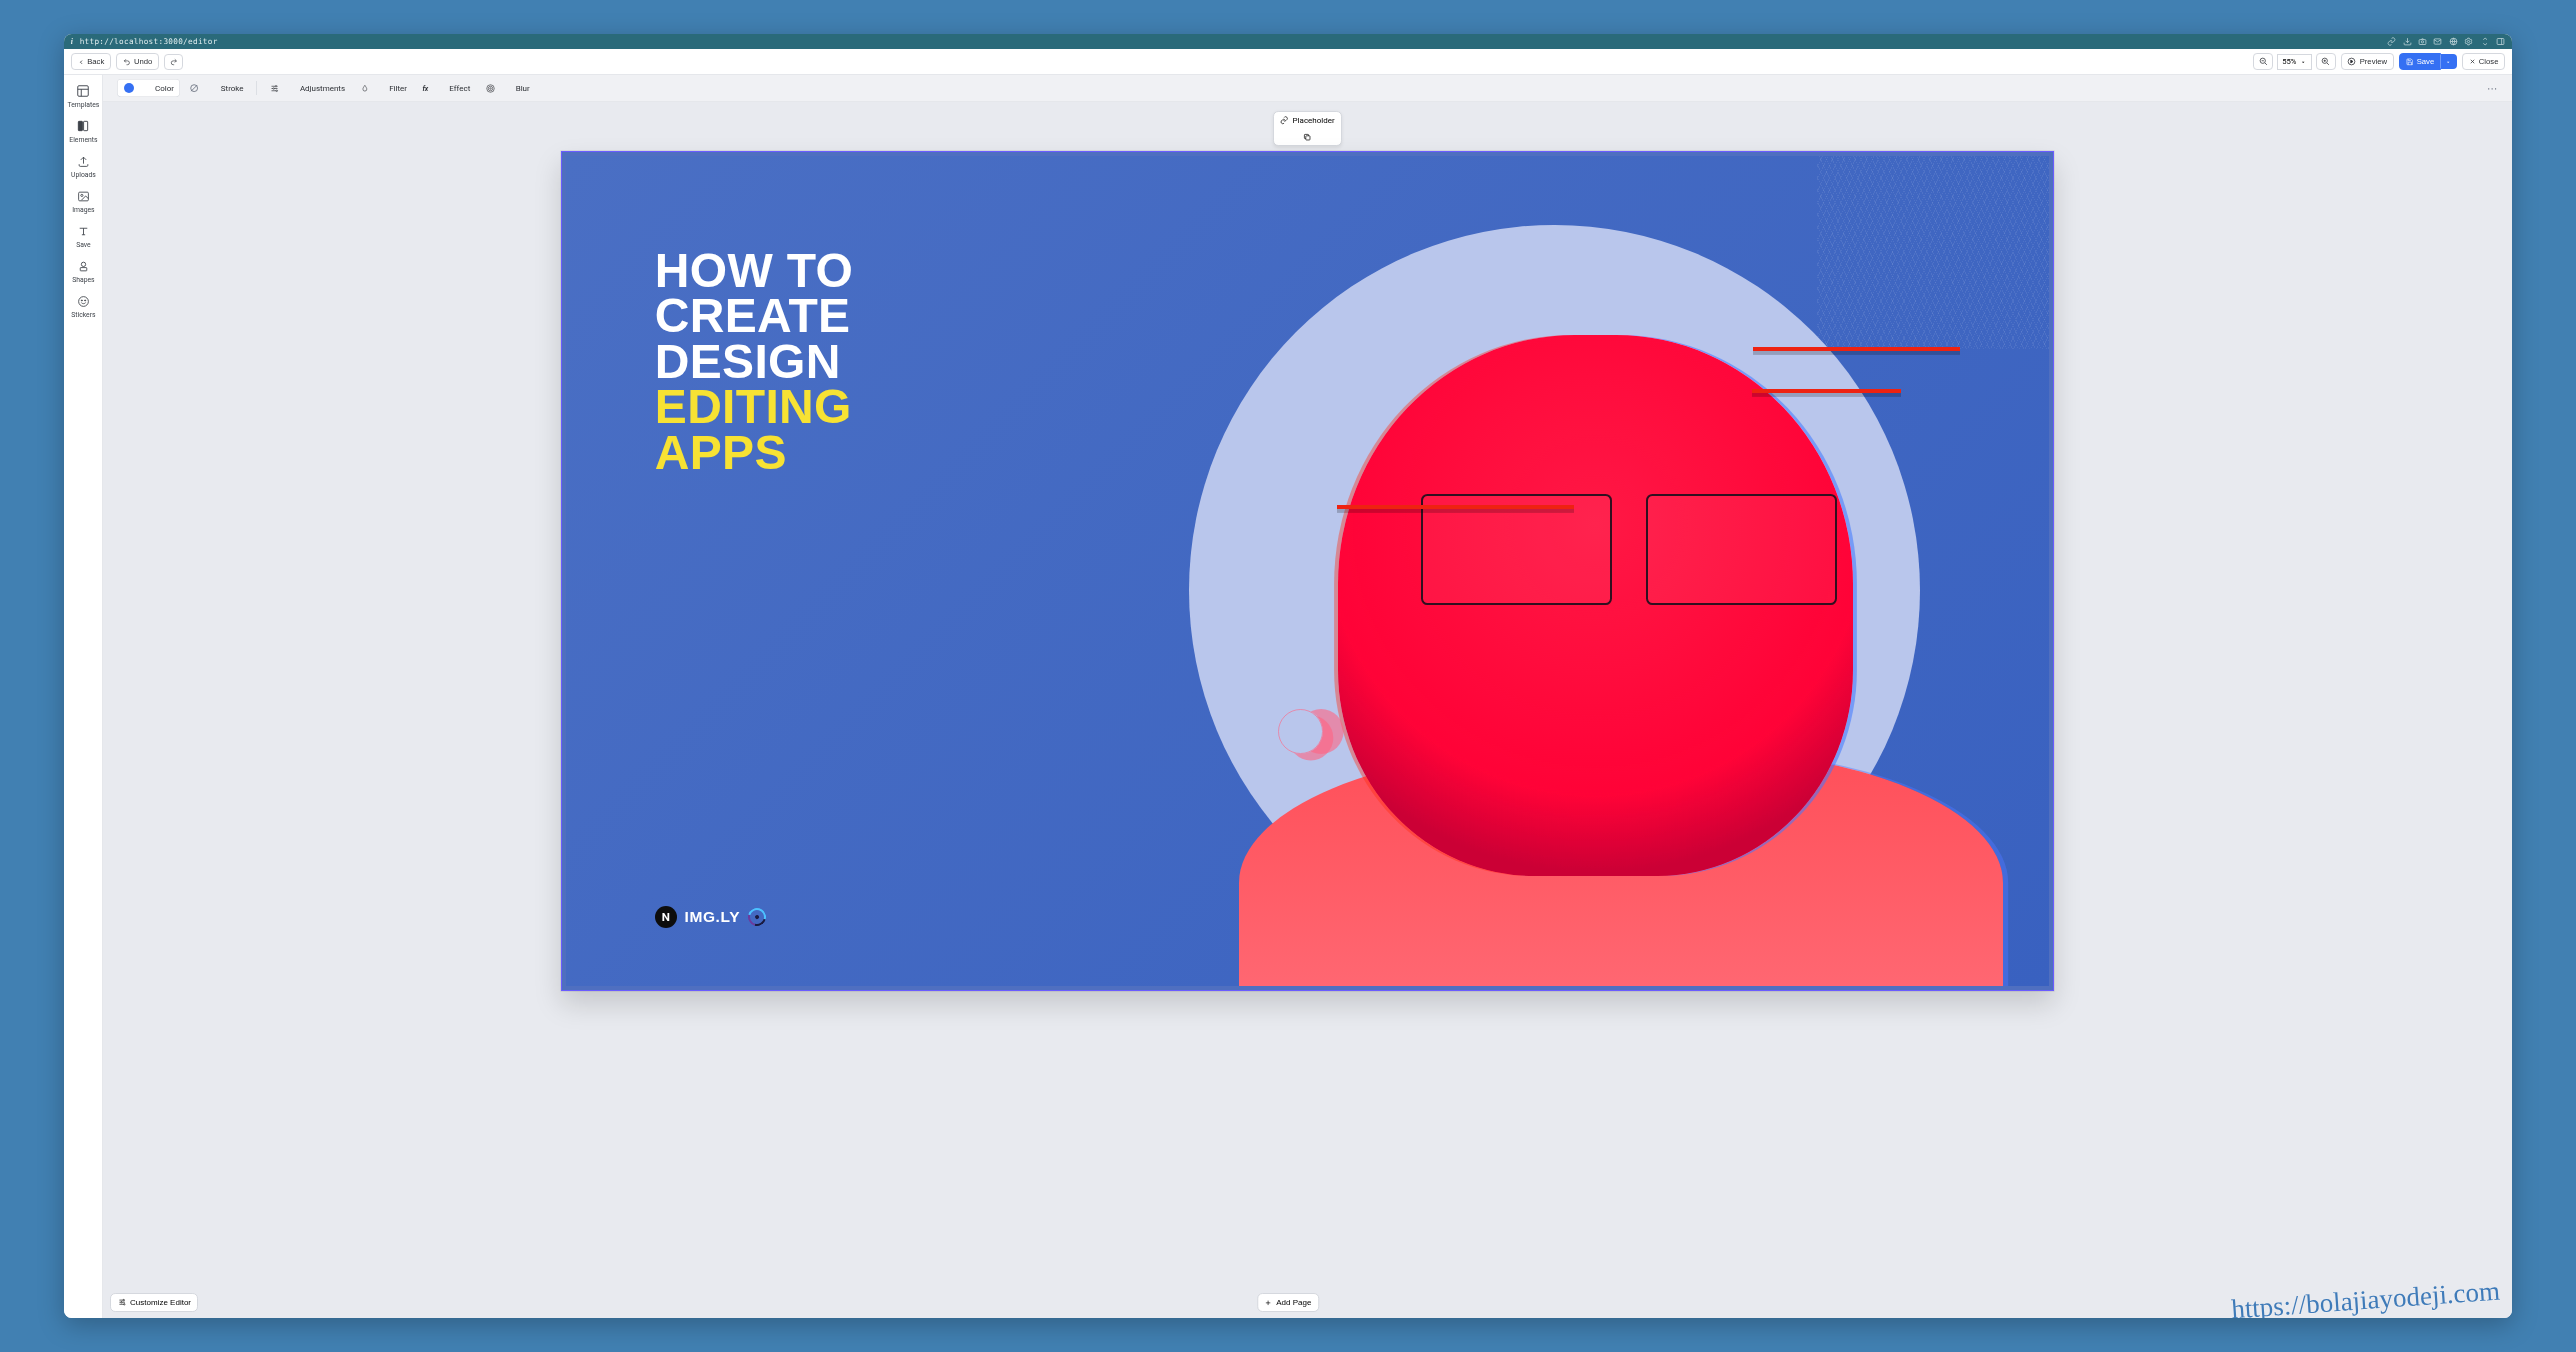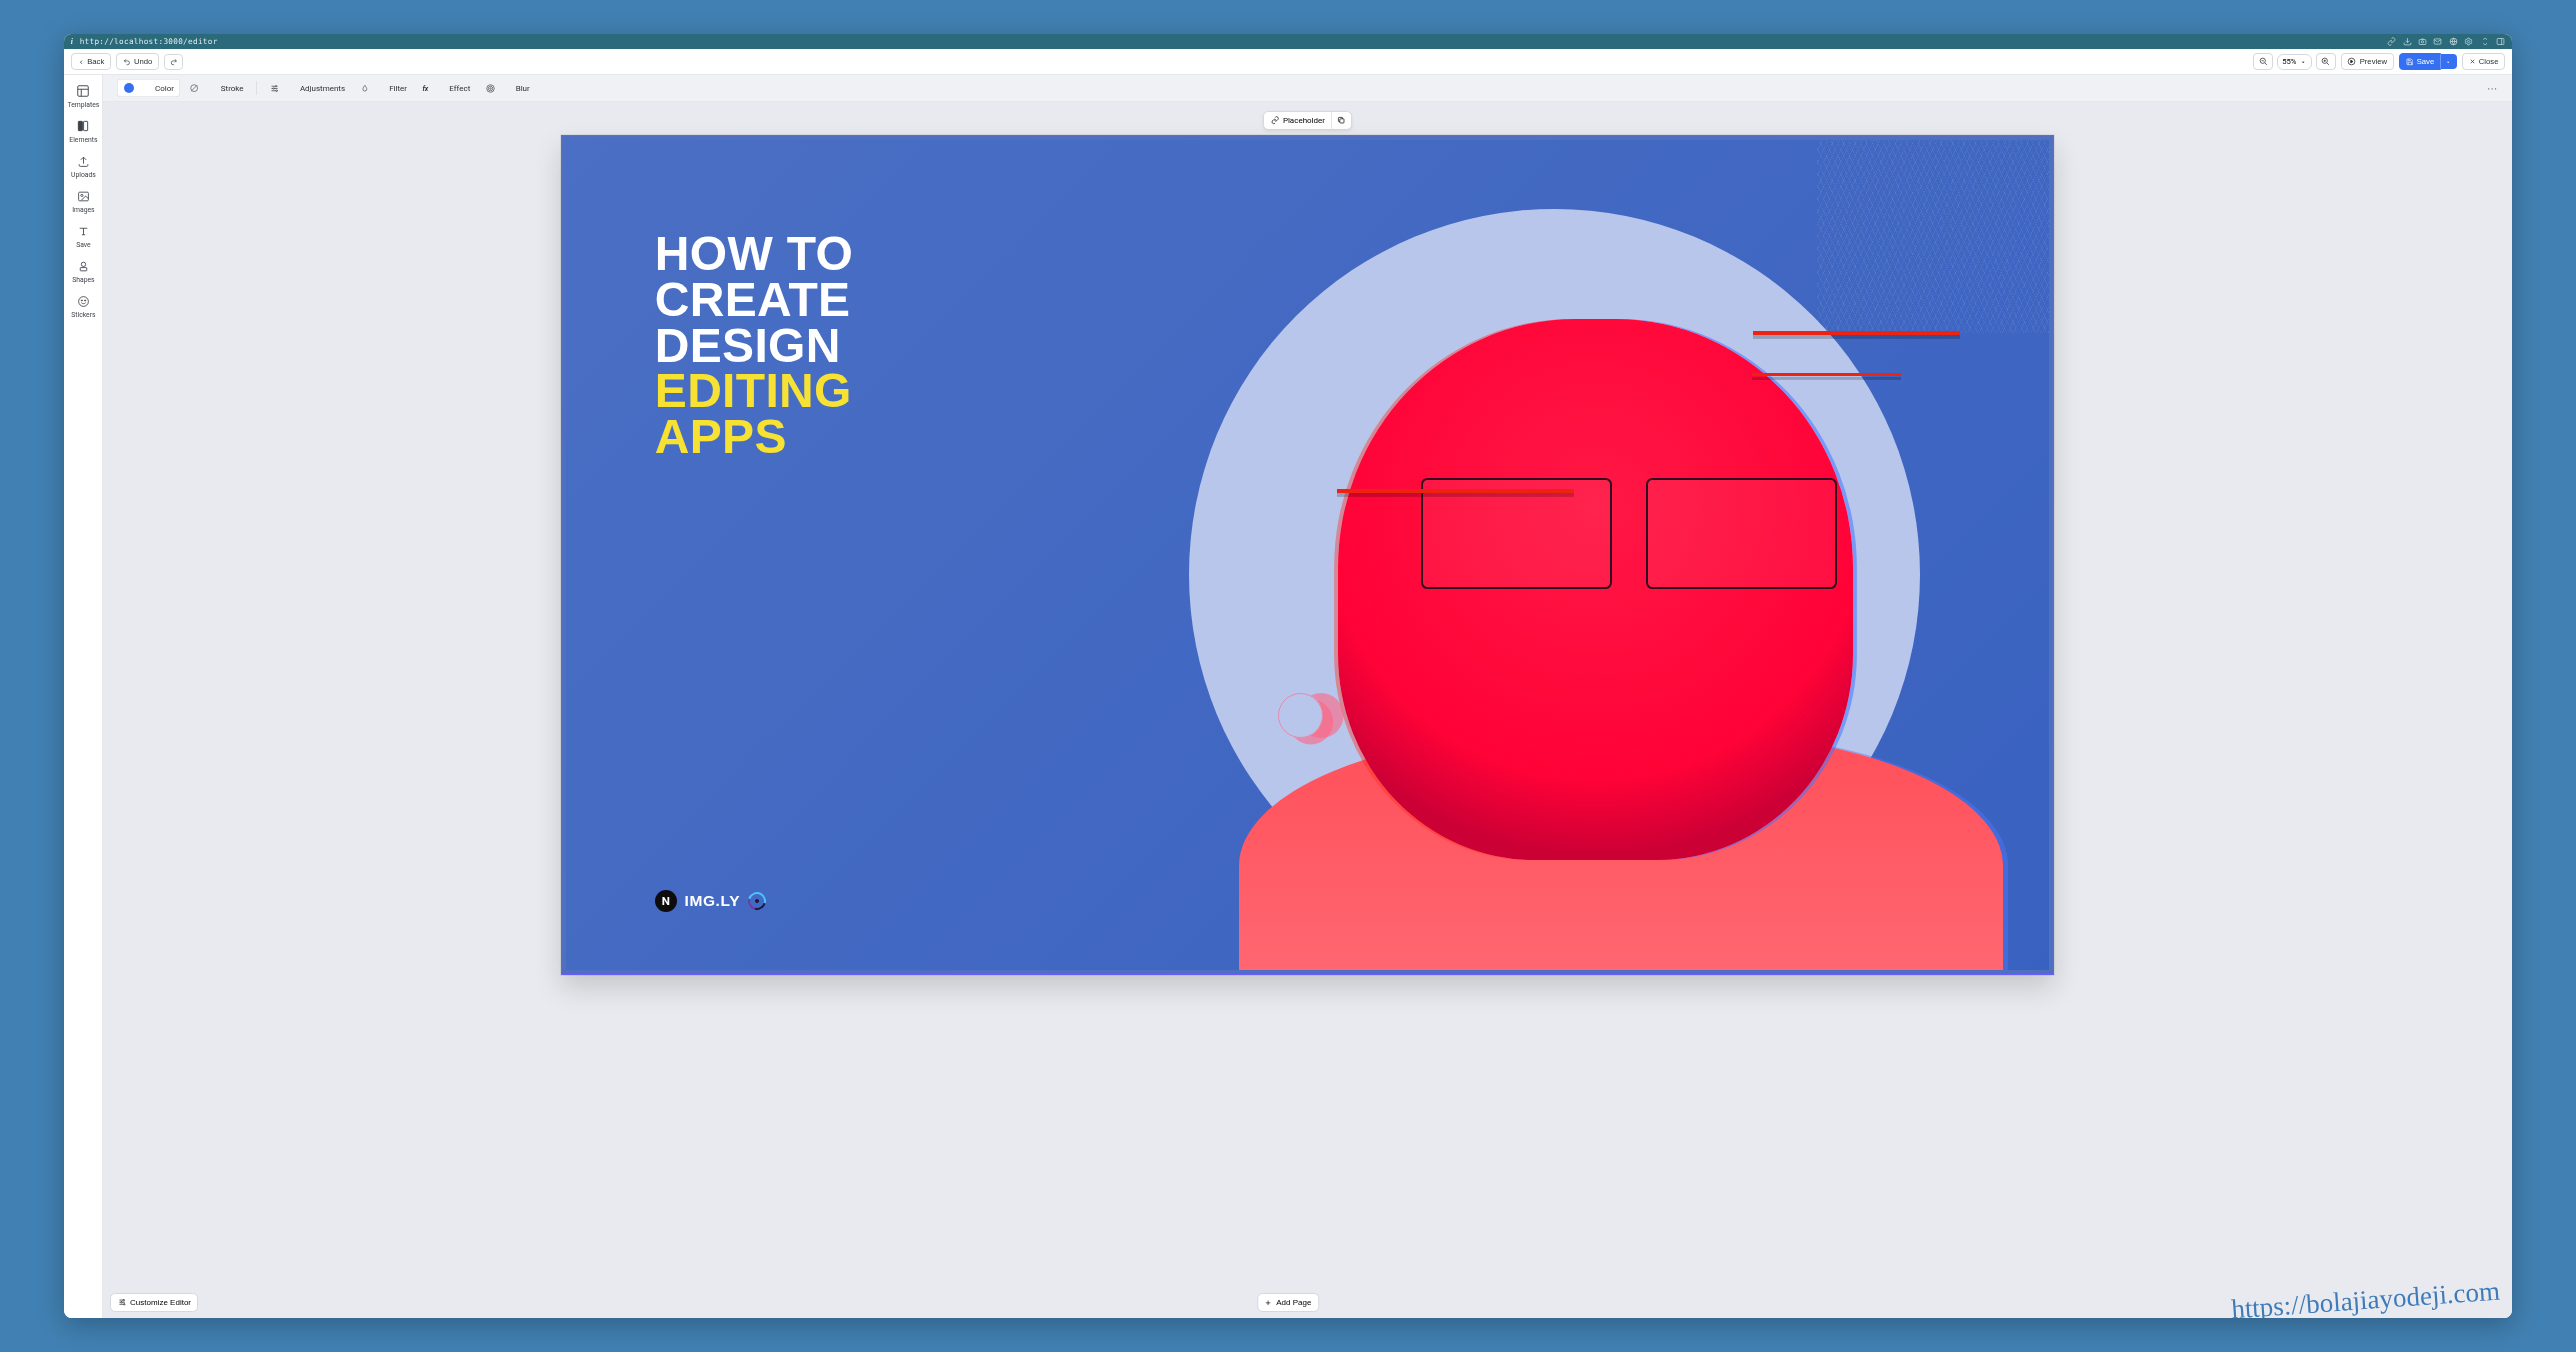--- a/index.html
+++ b/index.html
@@ -64,21 +64,21 @@
   .btn.dropdown-side {
     border-left: 0.6px solid rgba(255,255,255,0.3);
     border-radius: 0 3.9px 3.9px 0;
     margin-left: -0.6px;
     padding: 3.2px 3.9px;
   }
   .btn-group { display: flex; align-items: center; }
   .btn-group .btn:first-child { border-radius: 3.9px 0 0 3.9px; }
   .toolbar-right { margin-left: auto; display:flex; gap:5.2px; align-items:center;}
   .zoom-group { display:flex; align-items:center; gap:3.9px; font-size:7.7px;}
-  .zoom-select { border:0.6px solid #d5d8de; border-radius:6px; padding:2.6px 3.9px; display:flex; align-items:center; gap:3.9px;}
+  .zoom-select { border:0.6px solid #d5d8de; border-radius:0; padding:2.6px 3.9px; display:flex; align-items:center; gap:3.9px;}
   
   .ctx-toolbar {
     display:flex; align-items:center;
     padding:3.9px 7.7px 3.9px 14px;
     gap:2.6px;
     border-bottom:0.6px solid #e5e7eb;
     background:#f0f1f4;
     position:relative;
   }
   .ctx-item {
@@ -121,20 +121,21 @@
     align-items:center;
     overflow:hidden;
   }
   .floating-placeholder {
     margin-top:9px;
     background:#fff;
     border:0.6px solid #d5d8de;
     border-radius:5.2px;
     display:flex; align-items:center;
     box-shadow:0 1.3px 3.9px rgba(0,0,0,0.08);
+    flex-direction:column;
   }
   .floating-placeholder .seg { padding:3.9px 6.4px; font-size:8px; display:flex; gap:3.9px; align-items:center;}
   .floating-placeholder .sep { width:0.6px; align-self:stretch; background:#e5e7eb;}
   .canvas-frame {
     margin-top:5.2px;
     width:62%;
     aspect-ratio: 16/9;
     border:1.9px solid #6a5cff;
     background:#4f6fc0;
     box-shadow: 0 0 0 0.6px rgba(0,0,0,0.1), 0 13px 26px rgba(0,0,0,0.15);

